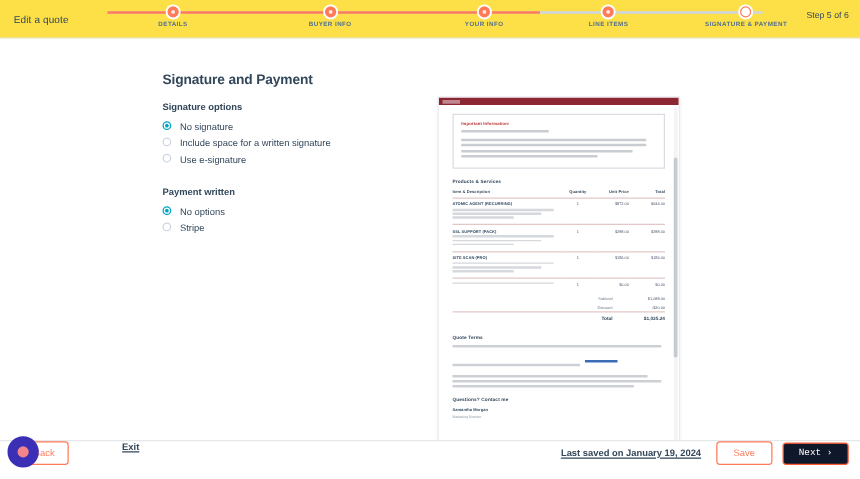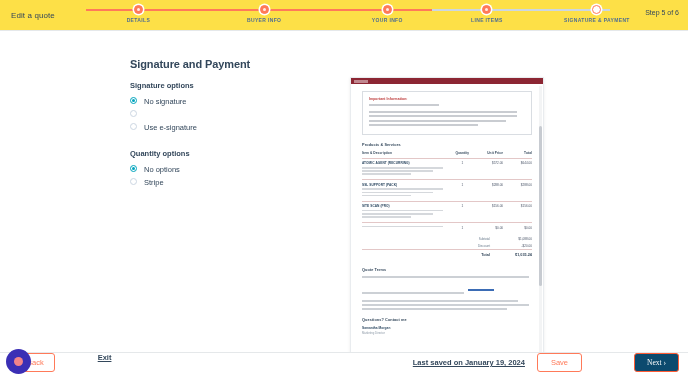--- a/index.html
+++ b/index.html
@@ -363,27 +363,26 @@
     border-radius: 3px;
     padding: 4px 13px;
     cursor: pointer;
     font-family: inherit;
     margin-right: 8px;
   }
   .btn-next {
     font-size: 7.5px;
     color: #ffffff;
     border: 1px solid #ff5c35;
-    background: #0c4a6e;
+    background: #0f172a;
     border-radius: 3px;
     padding: 4px 12px;
     cursor: pointer;
-    font-family: Liberation Serif, serif;
+    font-family: Liberation Mono, monospace;
     white-space: nowrap;
-    margin-left: 44px;
   }
 
   
   .cursor-ring {
     position: absolute;
     left: 6px;
     top: 349px;
     width: 25px; height: 25px;
     border-radius: 50%;
     background: #3b2fb5;
@@ -445,29 +444,30 @@
     <div class="section-title">Signature and Payment</div>
 
     <div class="group-title">Signature options</div>
 
     <div class="radio-row">
       <span class="radio checked"></span>
       <span class="radio-label">No signature</span>
     </div>
     <div class="radio-row">
       <span class="radio"></span>
+      <span class="radio-label">Include space for a written signature</span>
     </div>
     <div class="radio-row">
       <span class="radio"></span>
       <span class="radio-label">Use e-signature</span>
     </div>
 
     <div class="group-gap"></div>
 
-    <div class="group-title">Quantity options</div>
+    <div class="group-title">Payment written</div>
 
     <div class="radio-row">
       <span class="radio checked"></span>
       <span class="radio-label">No options</span>
     </div>
     <div class="radio-row">
       <span class="radio"></span>
       <span class="radio-label">Stripe</span>
     </div>
   </div>

